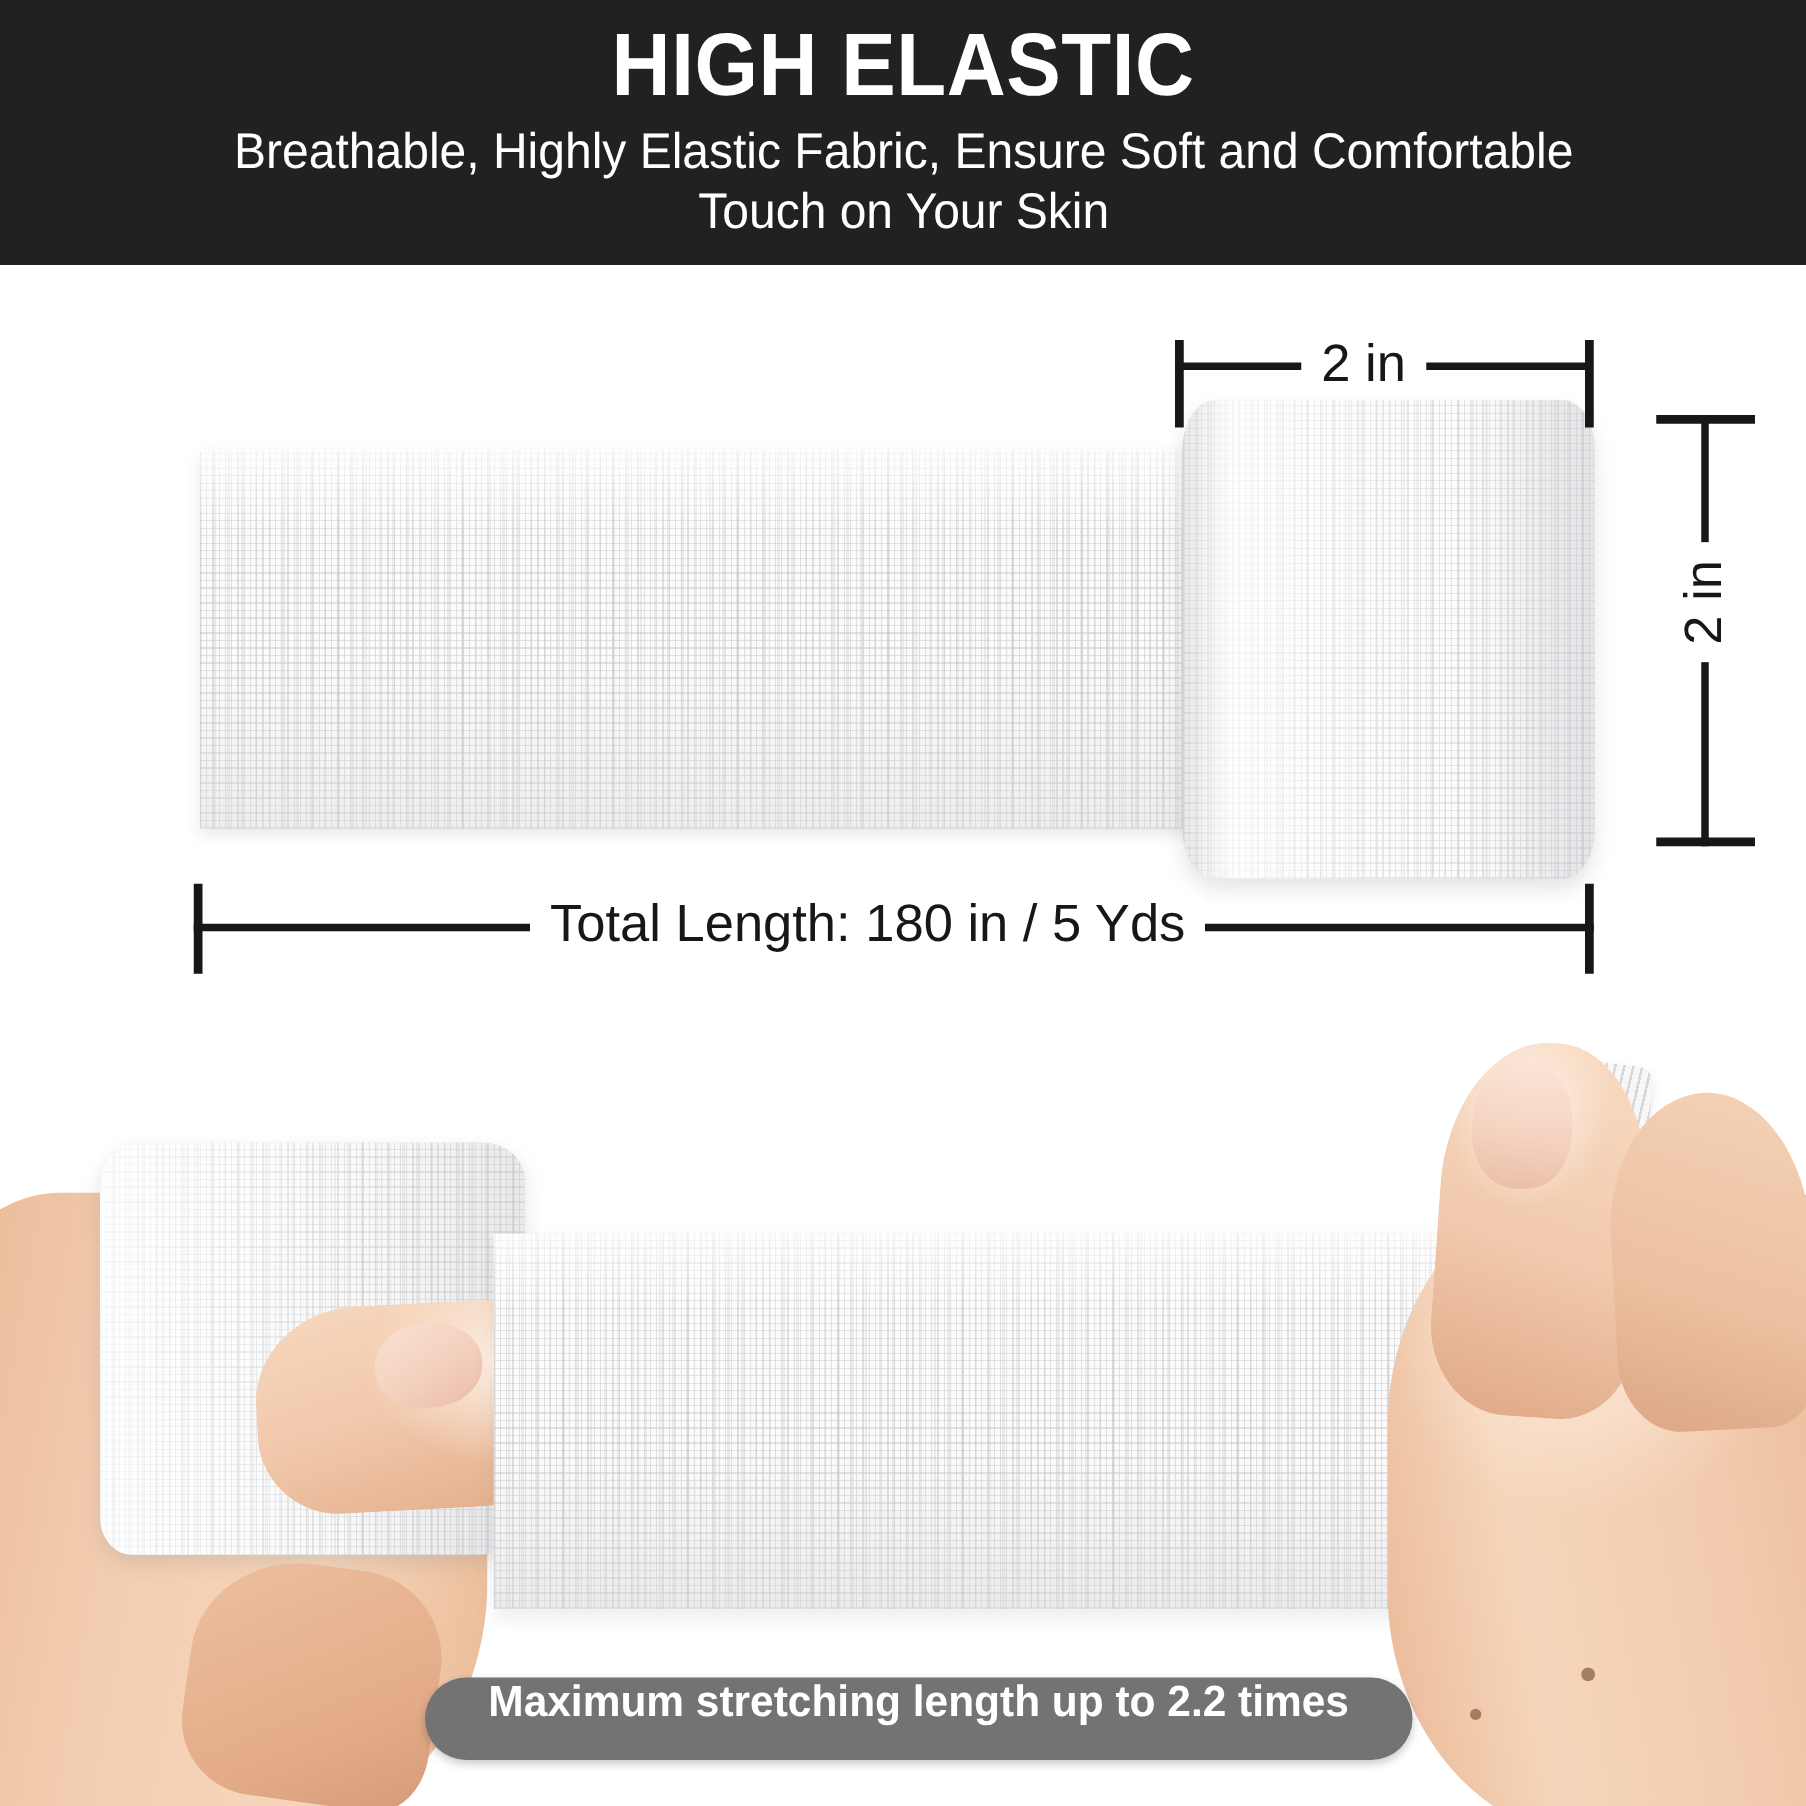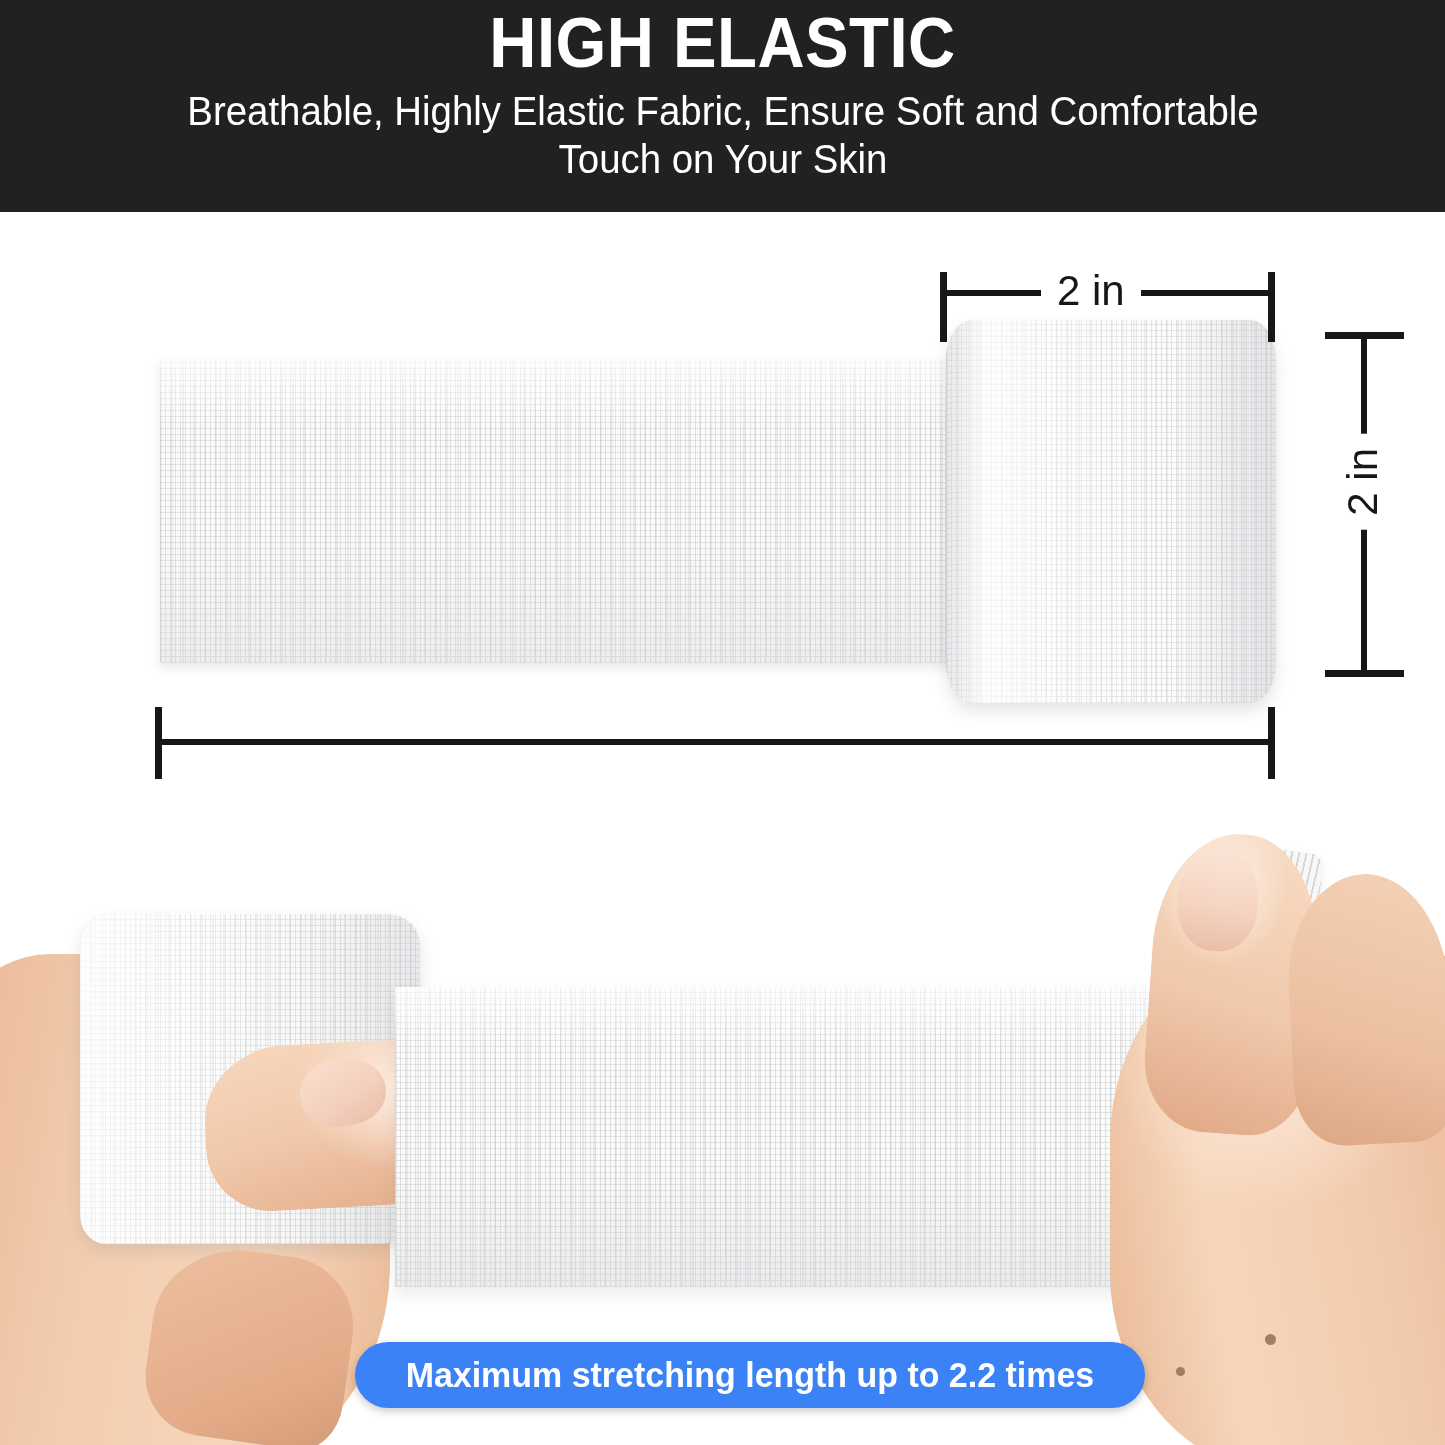--- a/index.html
+++ b/index.html
@@ -24,21 +24,21 @@
     position: absolute;
     left: 0;
     top: 0;
     width: 1445px;
     height: 212px;
     background: #212121;
     display: flex;
     flex-direction: column;
     align-items: center;
     justify-content: flex-start;
-    padding-top: 2px;
+    padding-top: 12px;
     box-sizing: border-box;
   }
   .banner-title {
     color: #ffffff;
     font-size: 71px;
     font-weight: bold;
     letter-spacing: 0.5px;
     line-height: 1.05;
     margin-top: 4px;
     white-space: nowrap;
@@ -350,28 +350,28 @@
   .mole {
     position: absolute;
     background: #8a6144;
     border-radius: 50%;
     opacity: 0.75;
   }
 
   
   .pill {
     position: absolute;
-    left: 355px;
+    left: 340px;
     top: 1342px;
     height: 66px;
     padding: 0 40px;
-    background: #3b82f6;
+    background: #737373;
     border-radius: 34px;
     display: flex;
-    align-items: center;
+    align-items: flex-start;
     justify-content: center;
     box-shadow: 0 3px 8px rgba(0,0,0,0.22);
   }
   .pill-text {
     color: #ffffff;
     font-size: 35px;
     font-weight: bold;
     white-space: nowrap;
     transform: scaleX(0.97);
   }
@@ -397,20 +397,21 @@
     <div class="dim-label" style="left:1029px; top:58px;">2 in</div>
 
     <div class="dim-cap-h" style="left:1313px; top:120px; width:79px;"></div>
     <div class="dim-cap-h" style="left:1313px; top:458px; width:79px;"></div>
     <div class="dim-line-v" style="left:1349px; top:120px; height:345px;"></div>
     <div class="dim-label-v" style="left:1330px; top:222px;">2 in</div>
 
     <div class="dim-cap-v" style="left:143px; top:495px; height:72px;"></div>
     <div class="dim-cap-v" style="left:1256px; top:495px; height:72px;"></div>
     <div class="dim-line-h" style="left:143px; top:527px; width:1120px;"></div>
+    <div class="dim-label" style="left:412px; top:506px;">Total Length: 180 in / 5 Yds</div>
   </div>
 
   <div class="scene-bottom">
 
     <div class="left-hand skin"></div>
     <div class="roll-held gauze"></div>
     <div class="left-thumb"></div>
     <div class="left-thumbnail"></div>
     <div class="left-finger-low"></div>
 

